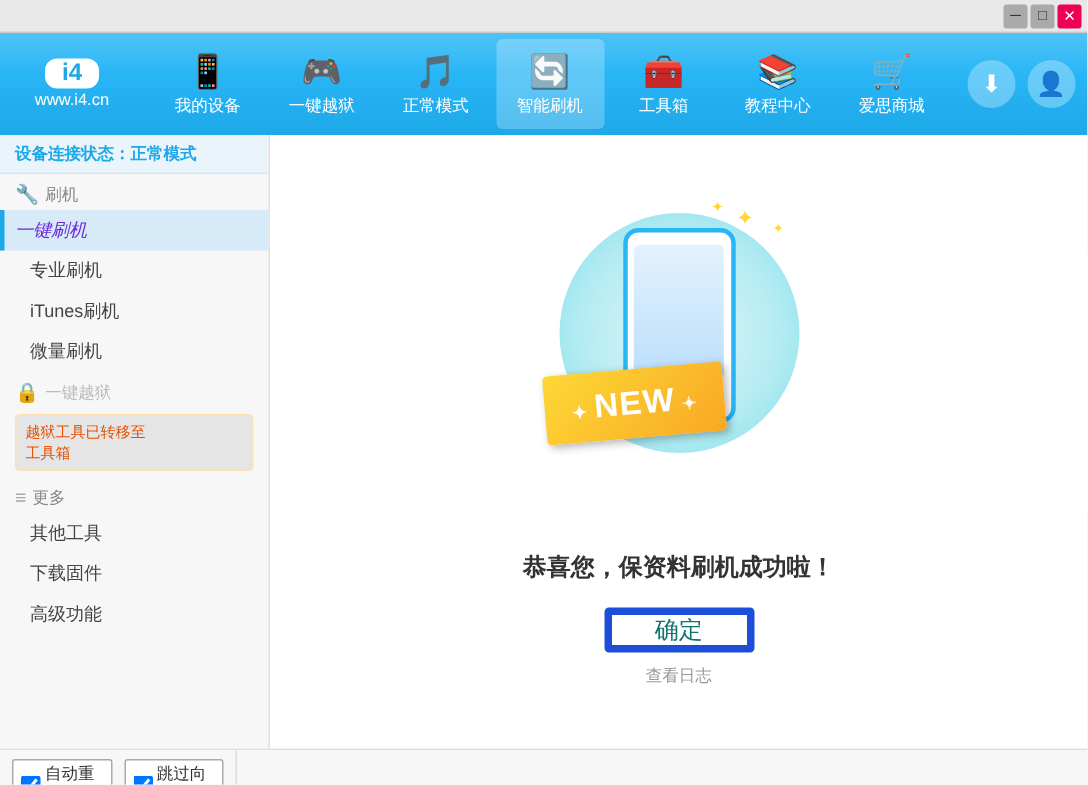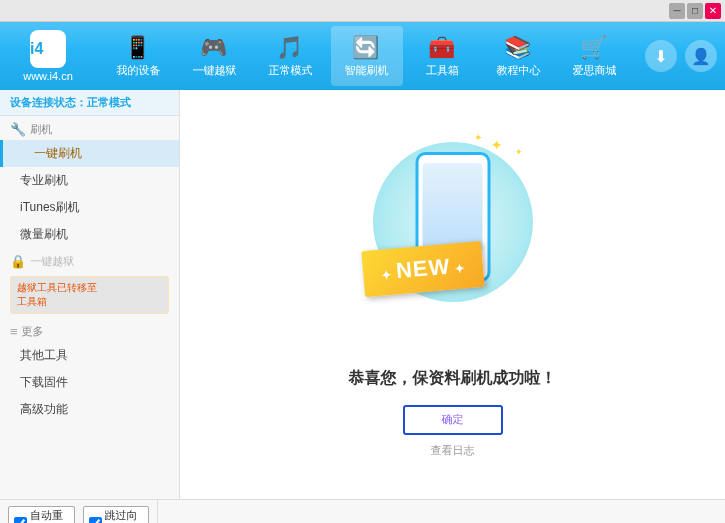--- a/index.html
+++ b/index.html
@@ -34,24 +34,24 @@
       display: flex;
       align-items: center;
       padding: 0 8px;
     }
     .logo {
       width: 80px;
       display: flex; flex-direction: column; align-items: center; justify-content: center;
       color: white;
     }
     .logo-icon {
-      width: 36px; height: 38px;
+      width: 36px; height: 20px;
       background: white;
       border-radius: 8px;
-      display: flex; align-items: center; justify-content: flex-start;
+      display: flex; align-items: center; justify-content: center;
       color: #1da8e8;
       font-size: 18px; font-weight: bold;
     }
     .logo-text { color: white; font-size: 11px; margin-top: 2px; }
 
     .nav-items {
       display: flex; flex: 1; justify-content: center; gap: 4px;
     }
     .nav-item {
       display: flex; flex-direction: column; align-items: center; justify-content: center;
@@ -105,23 +105,24 @@
     }
     .sidebar-section-header .icon { margin-right: 4px; font-size: 13px; color: #aaa; }
 
     .sidebar-item {
       padding: 5px 10px 5px 20px;
       font-size: 12px; color: #444;
       cursor: pointer;
     }
     .sidebar-item.active {
       background: #d6eaf8;
-      color: #a16207;
+      color: #6d28d9;
       border-left: 3px solid #1da8e8;
-      padding-left: 31px;
+      padding-left: 7px;
+      font-style: italic;
     }
 
     .sidebar-alert {
       margin: 4px 10px;
       background: #e5e5e5;
       border: 1px solid #ffe0b2;
       border-radius: 3px;
       padding: 4px 6px;
       font-size: 10px;
       color: #e65100;
@@ -208,25 +209,25 @@
       font-size: 16px;
       color: #333;
       margin-bottom: 16px;
       font-weight: bold;
     }
 
     .confirm-btn {
       width: 100px;
       height: 30px;
       background: white;
-      border: 2px solid #1d4ed8;
+      border: 5px solid #1d4ed8;
       border-radius: 3px;
       cursor: pointer;
-      font-size: 11px;
-      color: #8b5cf6;
+      font-size: 16px;
+      color: #0f766e;
       margin-bottom: 8px;
     }
 
     .log-link {
       font-size: 11px;
       color: #999;
       cursor: pointer;
       text-decoration: none;
     }
 

